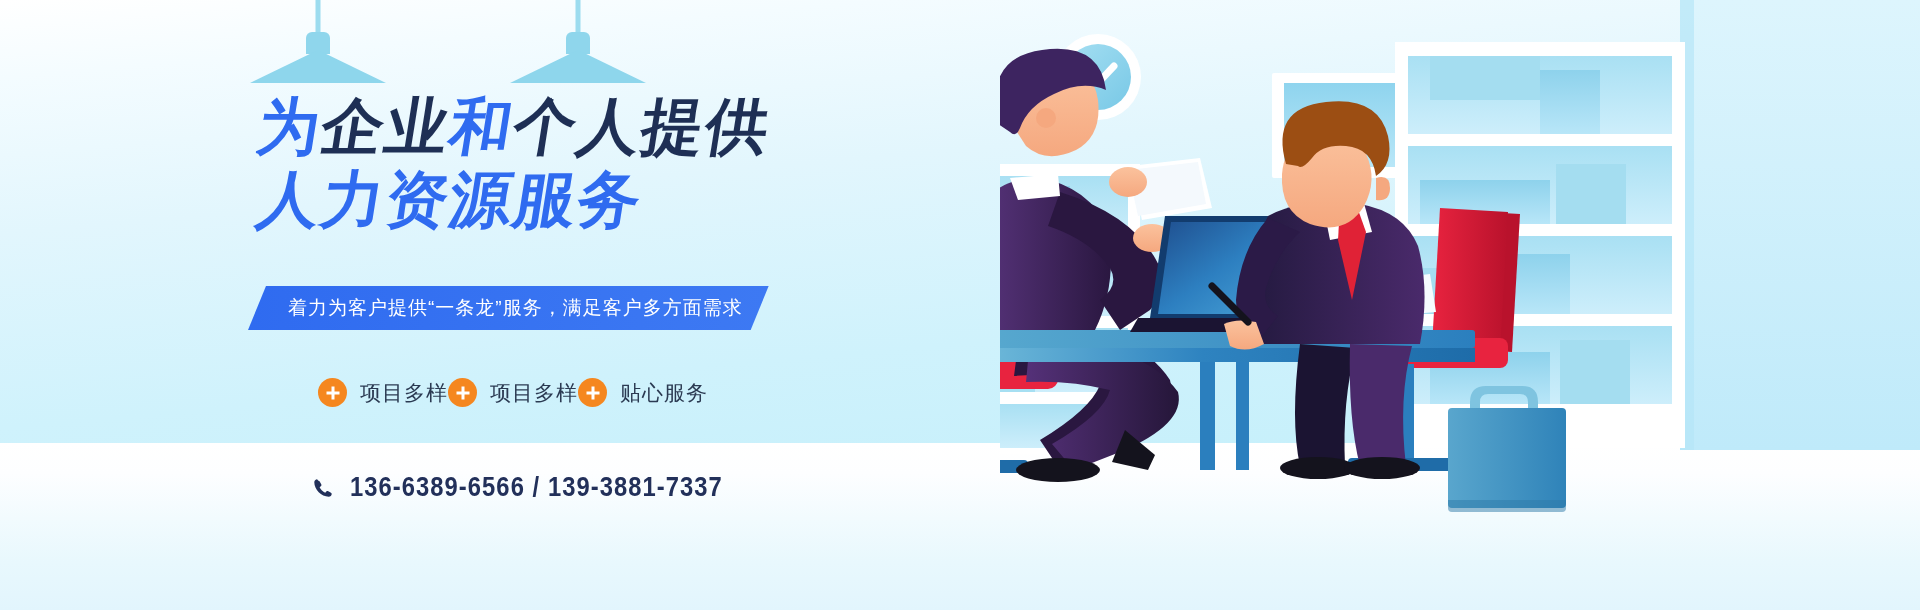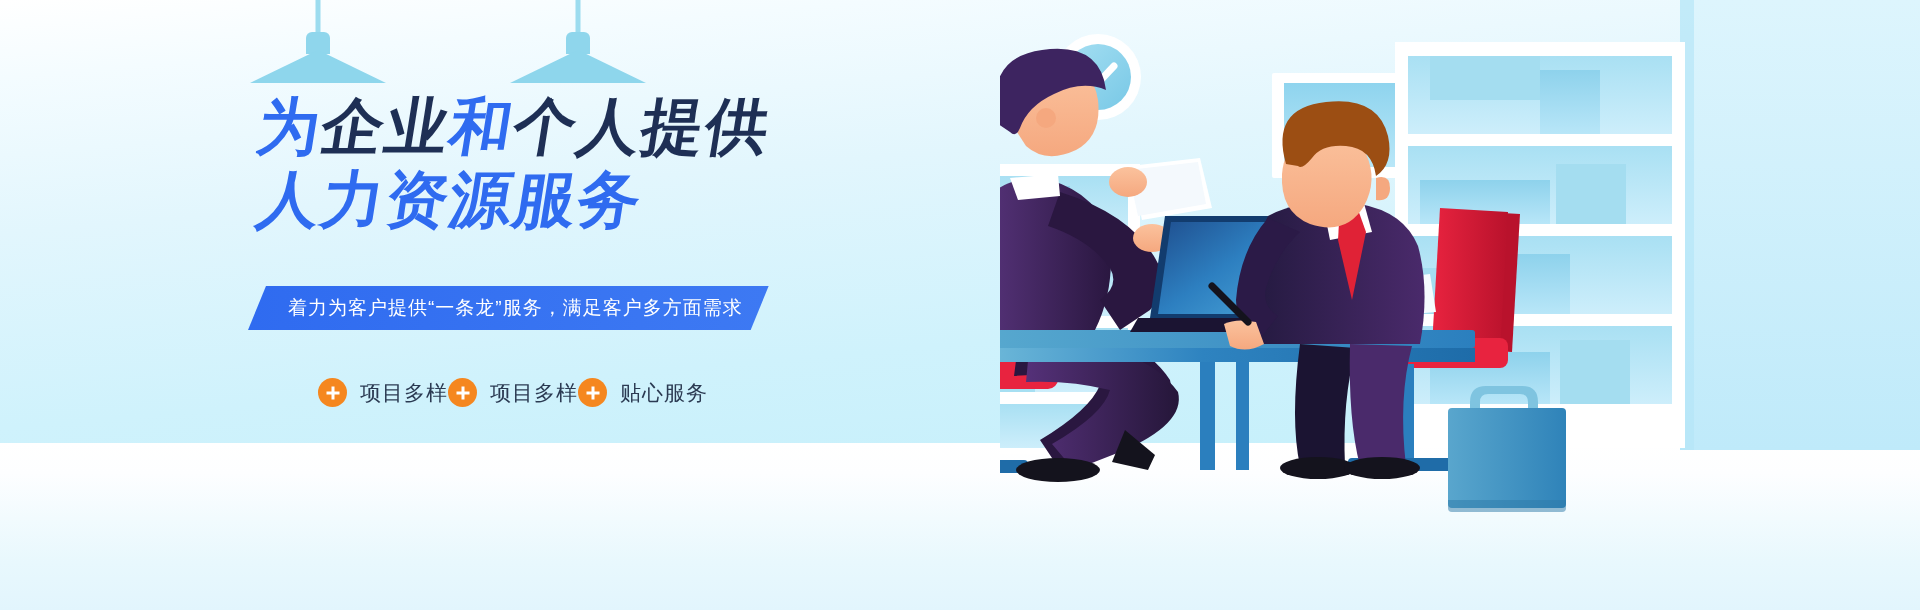--- a/index.html
+++ b/index.html
@@ -334,14 +334,20 @@
     <div class="feature">
       <span class="feat-badge"></span>
       <span class="feat-label">项目多样</span>
     </div>
     <div class="feature">
       <span class="feat-badge"></span>
       <span class="feat-label">贴心服务</span>
     </div>
   </div>
 
+  <div class="phone-row">
+    <svg class="phone-icon" viewBox="0 0 24 24">
+      <path d="M5.5 2.5 C4 2.5 2.5 4 2.5 5.8 c0 8 7.7 15.7 15.7 15.7 1.8 0 3.3 -1.5 3.3 -3 0 -.6 -.3 -1 -.8 -1.3 l-3.4 -1.8 c-.6 -.3 -1.2 -.2 -1.6 .3 l-1.3 1.6 c-2.6 -1.3 -4.8 -3.5 -6.1 -6.1 l1.6 -1.3 c.5 -.4 .6 -1 .3 -1.6 L8.4 4.9 c-.3 -.5 -.8 -.8 -1.4 -.8 z" fill="#22305a"></path>
+    </svg>
+    <span class="phone-text">136-6389-6566 / 139-3881-7337</span>
+  </div>
 
 </div>
 
 </body></html>

